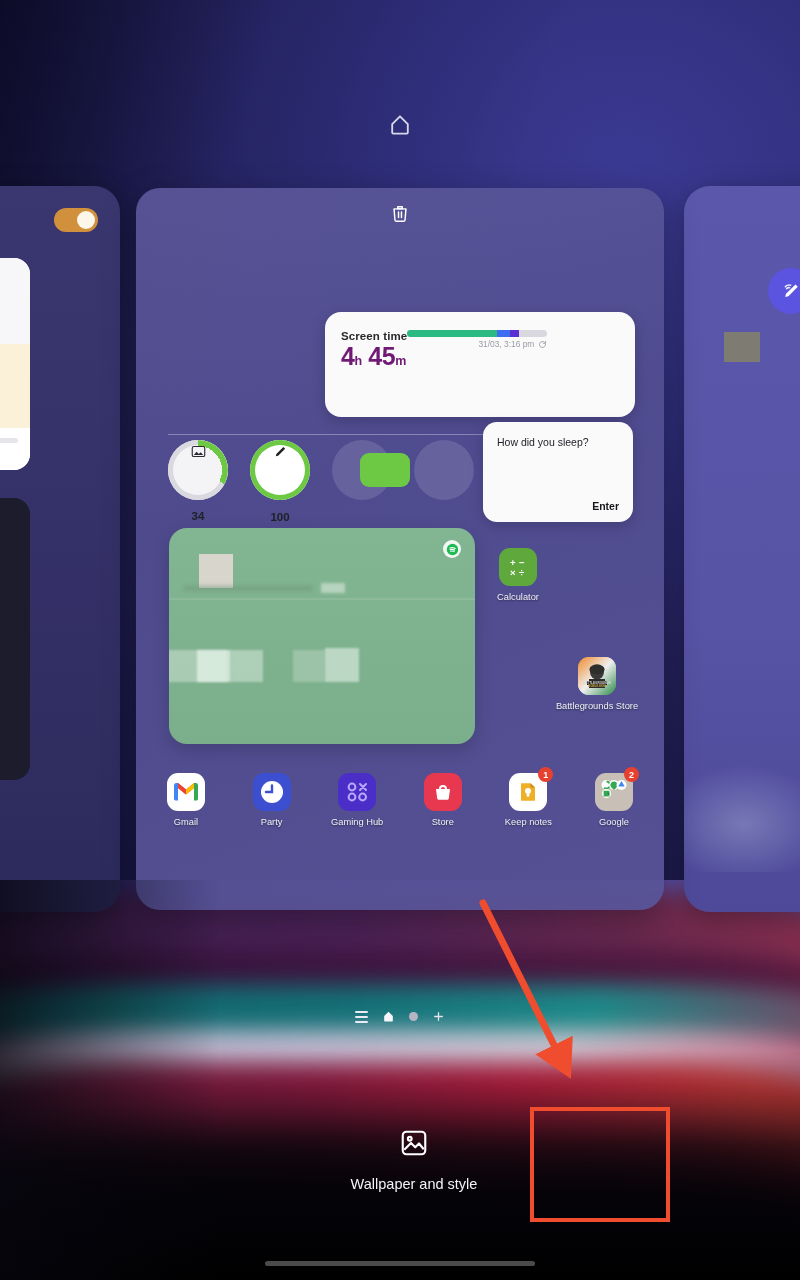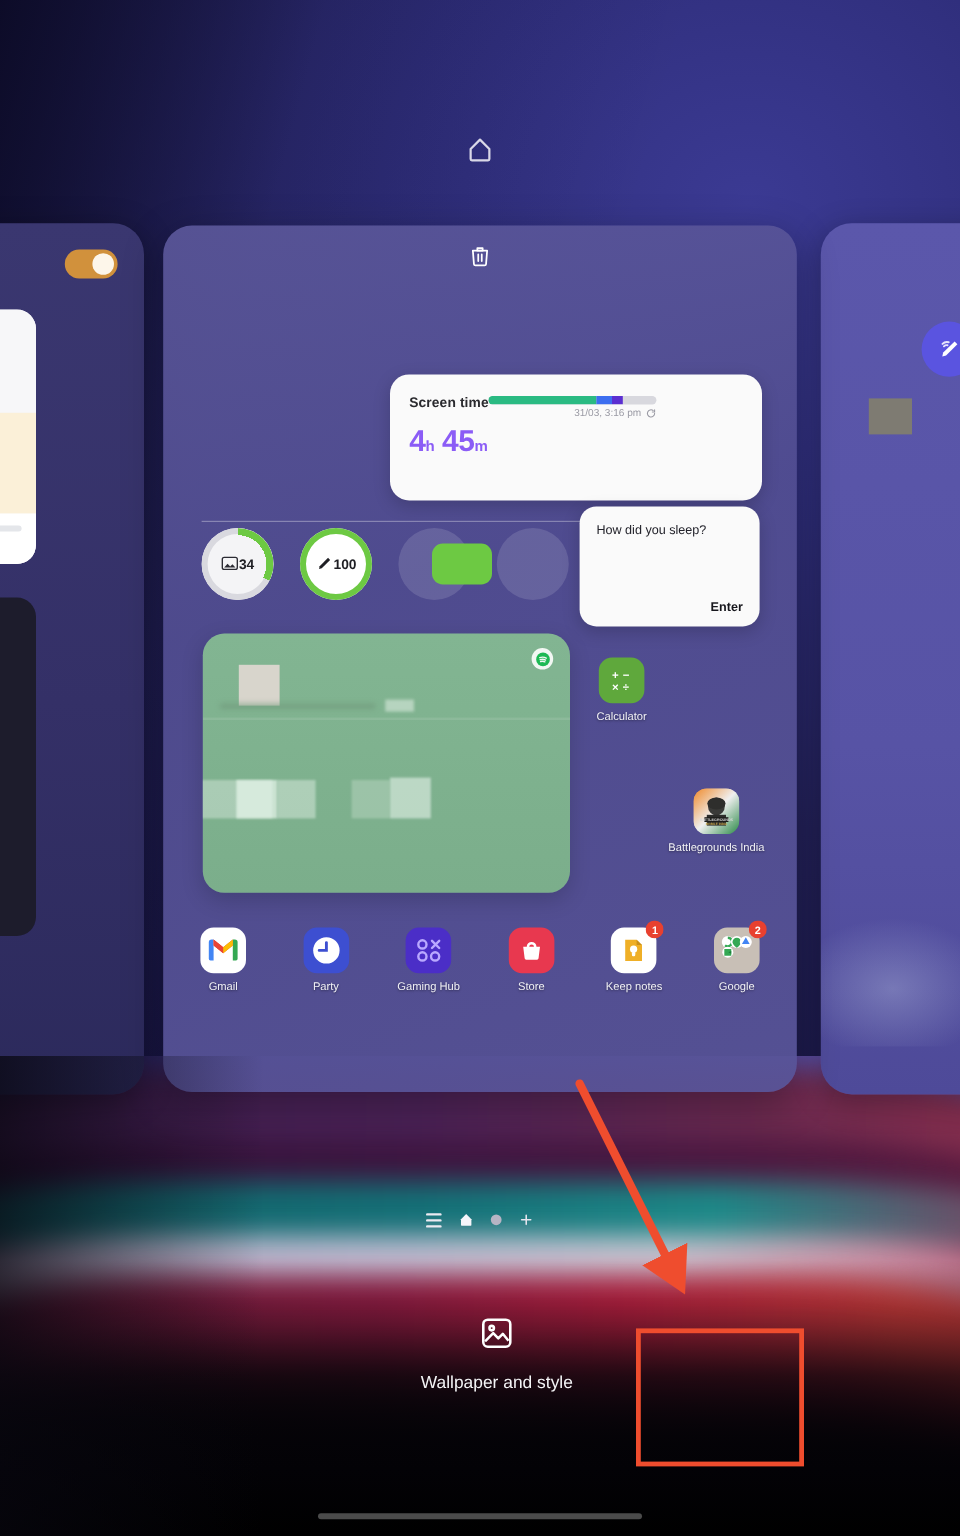--- a/index.html
+++ b/index.html
@@ -121,35 +121,35 @@
 
   
   .w-screentime {
     position:absolute; left:189px; top:124px; width:310px; height:105px;
     background:#fafafa; border-radius:16px; padding:16px 14px 10px 16px;
     box-shadow: 0 4px 14px rgba(0,0,0,.18);
     display:flex; 
   }
   .st-left { padding-top:2px; }
   .st-title { font-size:11.5px; color:#2a2a2e; font-weight:700; letter-spacing:.1px; }
-  .st-big { margin-top:12px; color:#8b5cf6; font-weight:700; font-size:25px; letter-spacing:-.4px; }
+  .st-big { color:#701a75; font-weight:700; font-size:25px; letter-spacing:-.4px; }
   .st-big small { font-size:12.5px; font-weight:700; }
   .st-right { width:140px; padding-top:2px; }
   .st-bar { display:flex; height:7px; border-radius:4px; overflow:hidden; background:#d8d8de; }
   .st-bar span { display:block; height:100%; }
   .st-rows { margin-top:6px; }
   .st-row { display:flex; align-items:center; font-size:8.6px; color:#5e5e68; line-height:11.6px; }
   .st-dot { width:4px; height:4px; border-radius:50%; margin-right:5px; flex:0 0 auto; }
   .st-name { flex:1 1 auto; white-space:nowrap; }
   .st-val { font-weight:700; color:#1d1d22; }
   .st-foot { margin-top:2px; text-align:right; font-size:8.4px; color:#9a9aa4; display:flex; justify-content:flex-end; align-items:center; gap:4px;}
 
   
   .ring-row { position:absolute; left:32px; top:252px; display:flex; gap:22px; align-items:center; }
-  .ring { width:60px; height:60px; border-radius:50%; position:relative; display:flex; align-items:center; justify-content:center; flex-direction:row; }
+  .ring { width:60px; height:60px; border-radius:50%; position:relative; display:flex; align-items:center; justify-content:flex-start; flex-direction:column;gap:46px; }
   .ring.r1 { background:#f4f4f6; box-shadow: inset 0 0 0 5px #d9d9df; }
   .ring.r1::after {
     content:""; position:absolute; inset:0; border-radius:50%;
     background: conic-gradient(#6dc943 0deg 118deg, rgba(0,0,0,0) 118deg 360deg);
     -webkit-mask: radial-gradient(circle, transparent 0 24px, #000 24px);
             mask: radial-gradient(circle, transparent 0 24px, #000 24px);
   }
   .ring.r2 { background:#ffffff; box-shadow: inset 0 0 0 5px #6dc943; }
   .ring .rnum { font-size:11.5px; font-weight:700; color:#1f1f24; margin-top:2px; position:relative; z-index:2;}
   .ring .ricon { position:relative; z-index:2; margin-top:4px; }
@@ -204,21 +204,21 @@
   
   .pageind { position:absolute; left:0; right:0; top:1010px; display:flex; justify-content:center; align-items:center; gap:14px; z-index:5; }
   .pi-lines { width:13px; }
   .pi-lines i { display:block; height:2px; background:#eceaf2; border-radius:2px; margin-bottom:3px; }
   .pi-dot { width:9px; height:9px; border-radius:50%; background:#b7b4c4; }
 
   
   .arrow { position:absolute; left:455px; top:895px; z-index:8; pointer-events:none; }
 
   
-  .toolbar { position:absolute; left:0; right:0; top:1068px; height:120px; display:flex; z-index:6;margin-left:28px; }
+  .toolbar { position:absolute; left:0; right:0; top:1100px; height:120px; display:flex; z-index:6;margin-left:28px; }
   .tb-item { flex:1 1 0; display:flex; flex-direction:column; align-items:center; justify-content:center; gap:14px; position:relative;}
   .tb-label { font-size:14.5px; color:#f4f4f6; }
   .tb-highlight { position:absolute; left:530px; top:1107px; width:140px; height:115px; border:4px solid #ef4d2e; z-index:9; pointer-events:none; }
 
   
   .gesture { position:absolute; left:50%; transform:translateX(-50%); bottom:14px; width:270px; height:5px; border-radius:3px; background:#4b4b4b; }
 </style>
 </head>
 <body>
 
@@ -385,21 +385,21 @@
           </linearGradient>
             </defs>
           <ellipse cx="19" cy="15" rx="7" ry="7.5" fill="#3a3a38"></ellipse>
           <ellipse cx="19" cy="12.5" rx="7.6" ry="5" fill="#2e2e2c"></ellipse>
           <rect x="11" y="22" width="16" height="9" fill="#2c2c2a"></rect>
           <rect x="9" y="24" width="20" height="4" fill="#1d1d1b"></rect>
           <text x="19" y="27.2" font-size="3.1" fill="#d9d9d9" text-anchor="middle" font-family="'Liberation Sans',sans-serif" font-weight="700">BATTLEGROUNDS</text>
           <text x="19" y="30.4" font-size="2.6" fill="#c8a64a" text-anchor="middle" font-family="'Liberation Sans',sans-serif" font-weight="700">MOBILE INDIA</text>
         </svg>
       </div>
-      <div class="label">Battlegrounds India</div>
+      <div class="label">Battlegrounds Store</div>
     </div>
 
     <div class="dock" id="dock">
         <div class="app-ic">
           <div style="position: relative;">
             <div class="sq-icon" style="background:#fff">
               <svg width="26" height="20" viewBox="0 0 26 20">
                 <path d="M1 4.2 L13 12.6 L25 4.2 V17 a1.4 1.4 0 0 1 -1.4 1.4 H2.4 A1.4 1.4 0 0 1 1 17 Z" fill="#fff"></path>
                 <path d="M1 3.4 a2.4 2.4 0 0 1 2.4 -2.4 H5 v17.4 H2.4 A1.4 1.4 0 0 1 1 17 Z" fill="#4285f4"></path>
                 <path d="M21 1 h1.6 A2.4 2.4 0 0 1 25 3.4 V17 a1.4 1.4 0 0 1 -1.4 1.4 H21 Z" fill="#34a853"></path>

